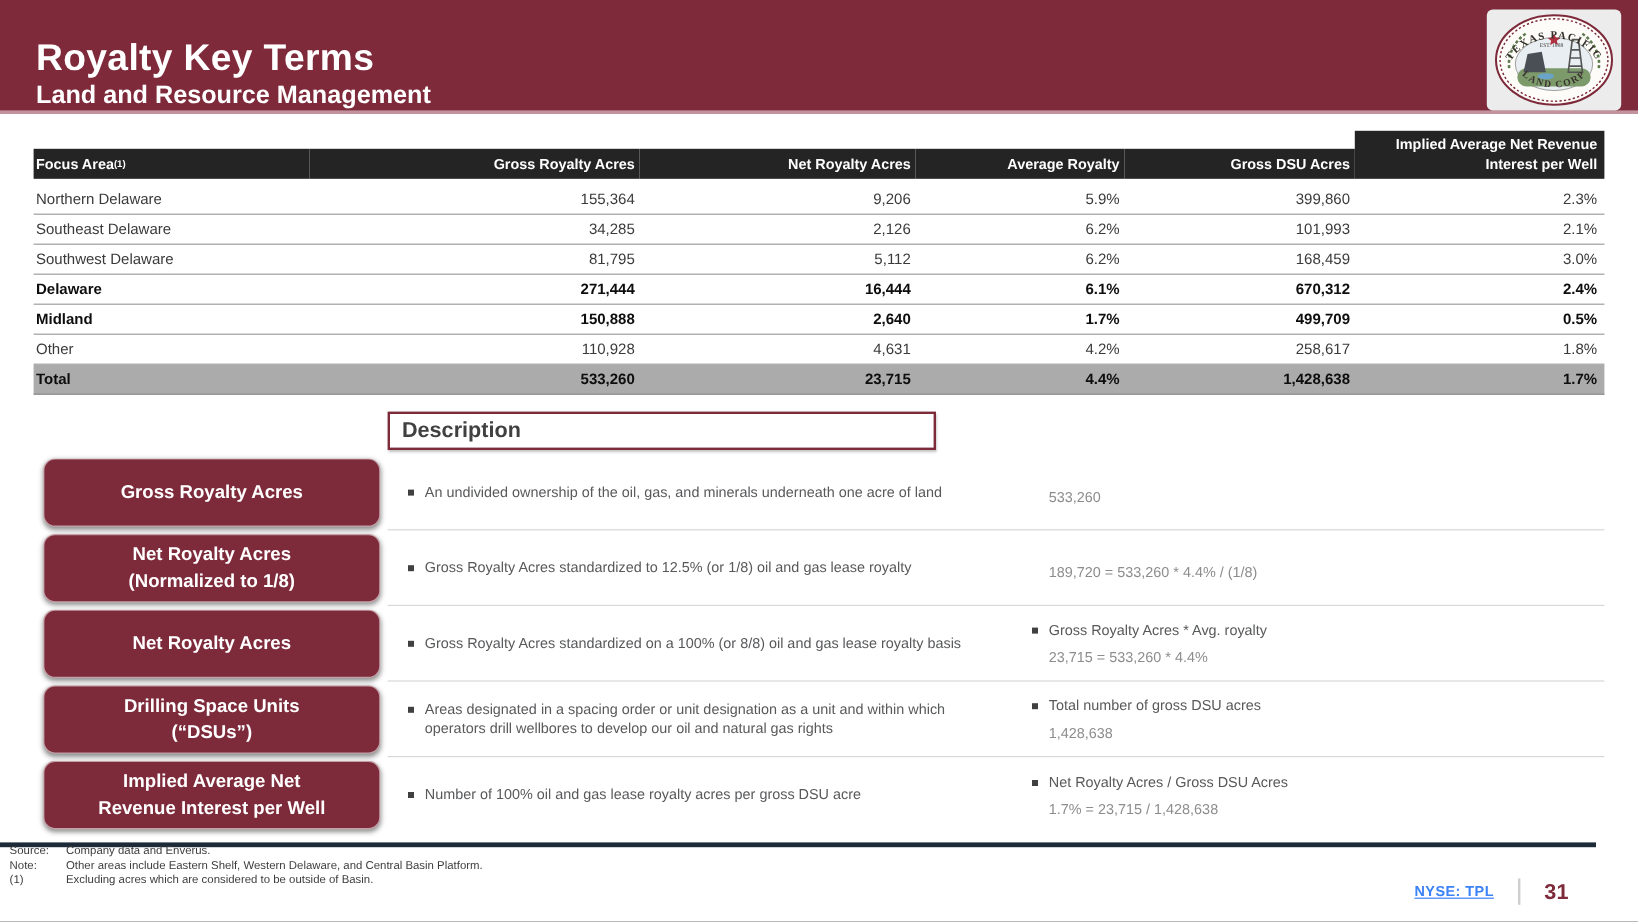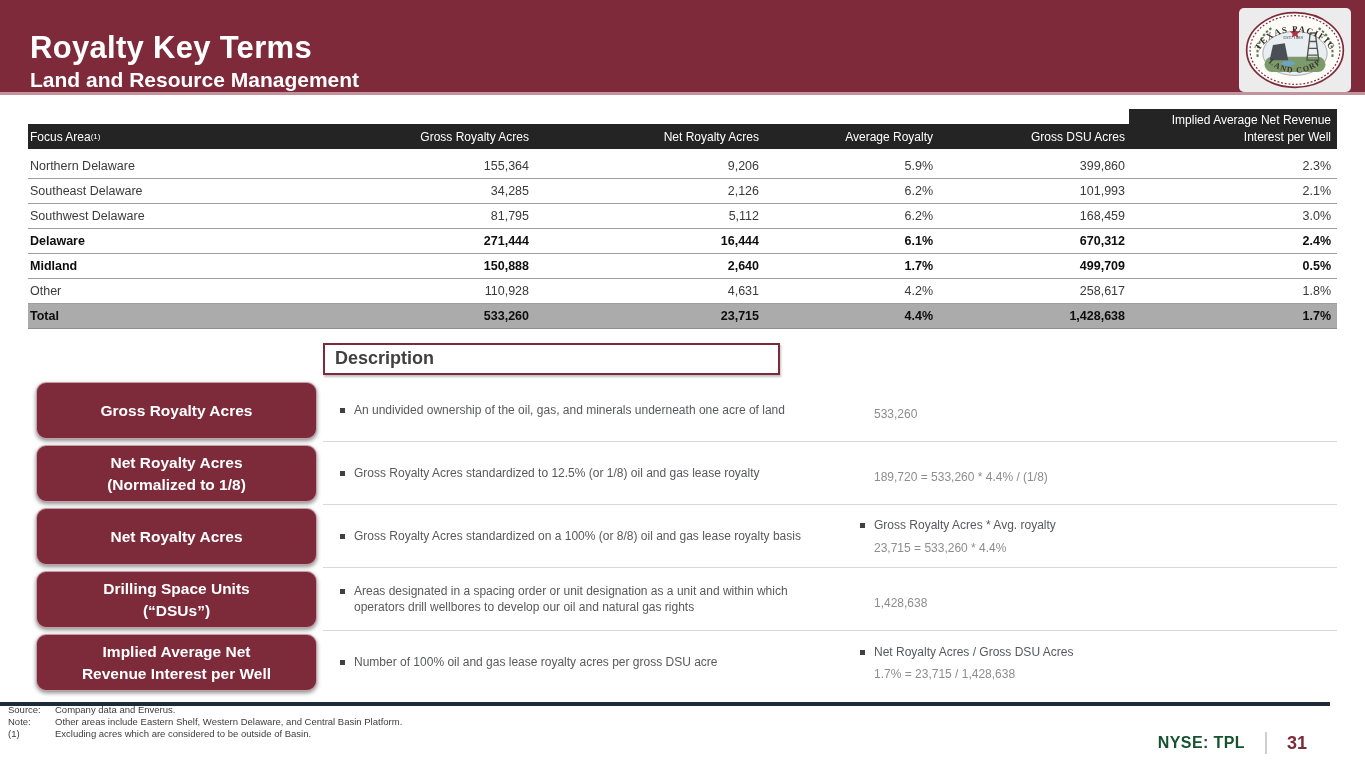--- a/index.html
+++ b/index.html
@@ -20,21 +20,21 @@
   .logo-card {
     width:112px; height:84px; background:#ececec; border-radius:5px;
     display:flex; align-items:center; justify-content:center; flex:0 0 auto;
   }
 
   
   .table-wrap { margin:14px 28px 0 28px; }
   .tgrid { display:grid; grid-template-columns:230px 275px 230px 174px 192px 1fr; }
   .thead { height:40px; align-items:end; }
   .hcell {
-    background:#242424; color:#fff; font-size:12px; font-weight:normal;
+    background:#242424; color:#fff; font-size:12px; font-weight:bold;
     height:25px; display:flex; align-items:center; justify-content:flex-end;
     padding-right:4px;
   }
   .hcell.first { justify-content:flex-start; padding-left:2px; }
   .hcell.last {
     height:40px; flex-direction:column; justify-content:center;
     align-items:flex-end; line-height:1.45; padding-right:6px; white-space:nowrap;
   }
   .hcell sup { font-size:8px; vertical-align:super; }
   .tbody { margin-top:5px; }
@@ -78,21 +78,21 @@
   .calc-l1 { display:flex; gap:9px; }
   .calc-l1 p { color:#58595B; font-size:12px; line-height:1.35; }
   .calc-l2 { margin-left:14px; margin-top:7px; color:#8d8d8d; font-size:12px; }
 
   
   .foot-line { position:absolute; left:0; bottom:62px; width:1330px; height:4px; background:#1D2B38; }
   .footnotes { position:absolute; left:8px; bottom:28px; font-size:9.5px; color:#3c3c3c; line-height:1.25; }
   .footnotes .fn { display:flex; }
   .footnotes .fn-label { width:47px; flex:0 0 auto; }
   .foot-right { position:absolute; right:58px; bottom:14px; display:flex; align-items:center; gap:20px; }
-  .ticker { color:#14532d; font-weight:bold; font-size:16px; letter-spacing:.4px; }
+  .ticker { color:#3b82f6; font-weight:bold; font-size:12px; letter-spacing:.4px;text-decoration:underline; }
   .vdiv { width:2px; height:22px; background:#cfcfcf; }
   .pagenum { color:#7D2A3A; font-weight:bold; font-size:18px; }
 </style>
 </head>
 <body>
 
 <div class="slide">
 
   <header class="masthead">
     <div>
@@ -265,20 +265,24 @@
               <span>Drilling Space Units</span>
               <span>(“DSUs”)</span>
             </div>
           </div>
           <div class="term-content">
             <div class="desc-cell">
               <span class="bullet"></span>
               <p>Areas designated in a spacing order or unit designation as a unit and within which operators drill wellbores to develop our oil and natural gas rights</p>
             </div>
             <div class="calc-cell">
+              <div class="calc-l1">
+                <span class="bullet"></span>
+                <p>Total number of gross DSU acres</p>
+              </div>
               <div class="calc-l2">1,428,638</div>
             </div>
           </div>
         </div>
         <div class="defs-grid term-row">
           <div class="term-cell">
             <div class="term-box">
               <span>Implied Average Net</span>
               <span>Revenue Interest per Well</span>
             </div>

